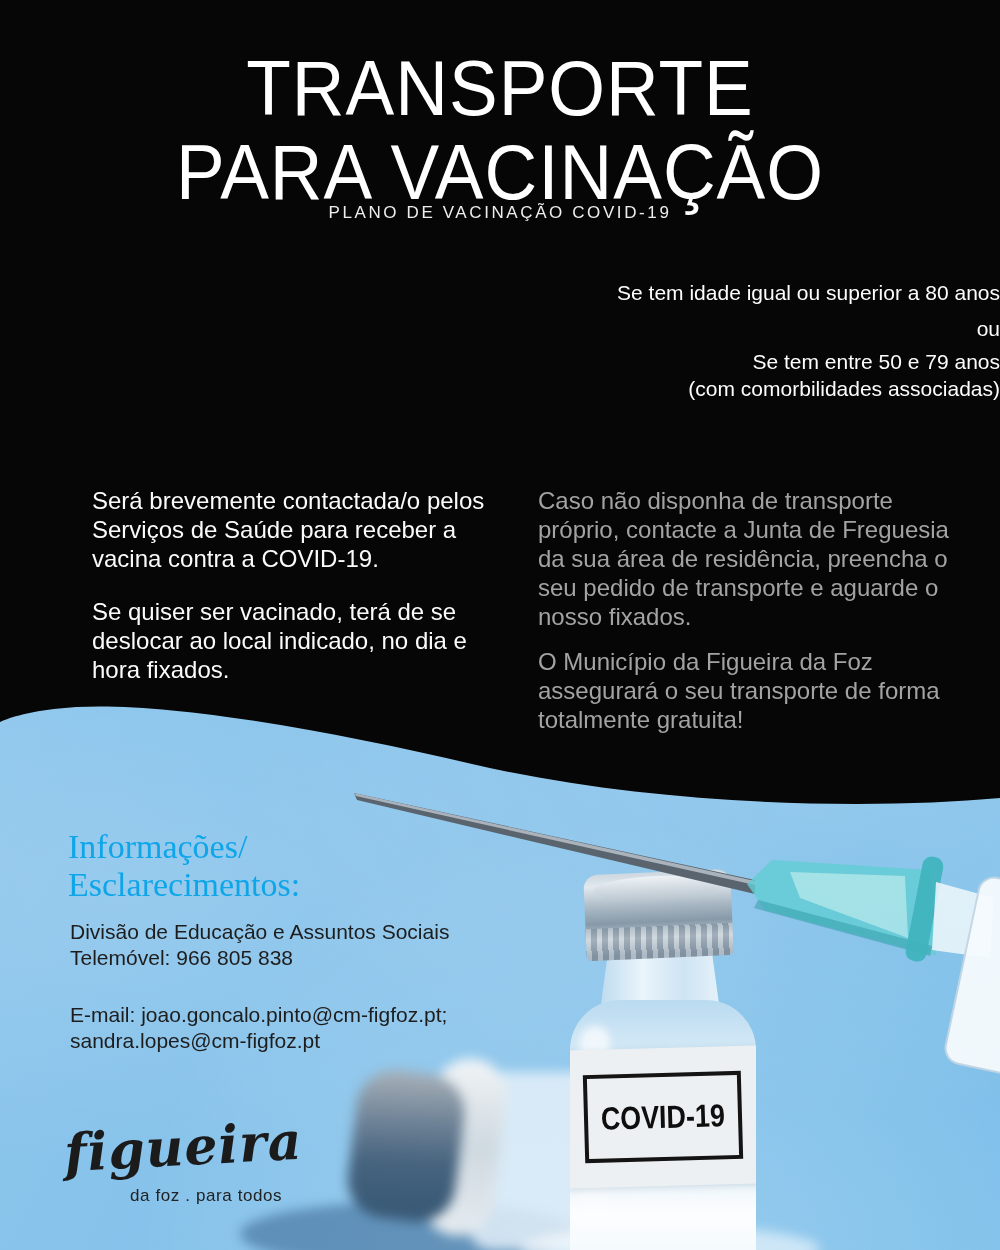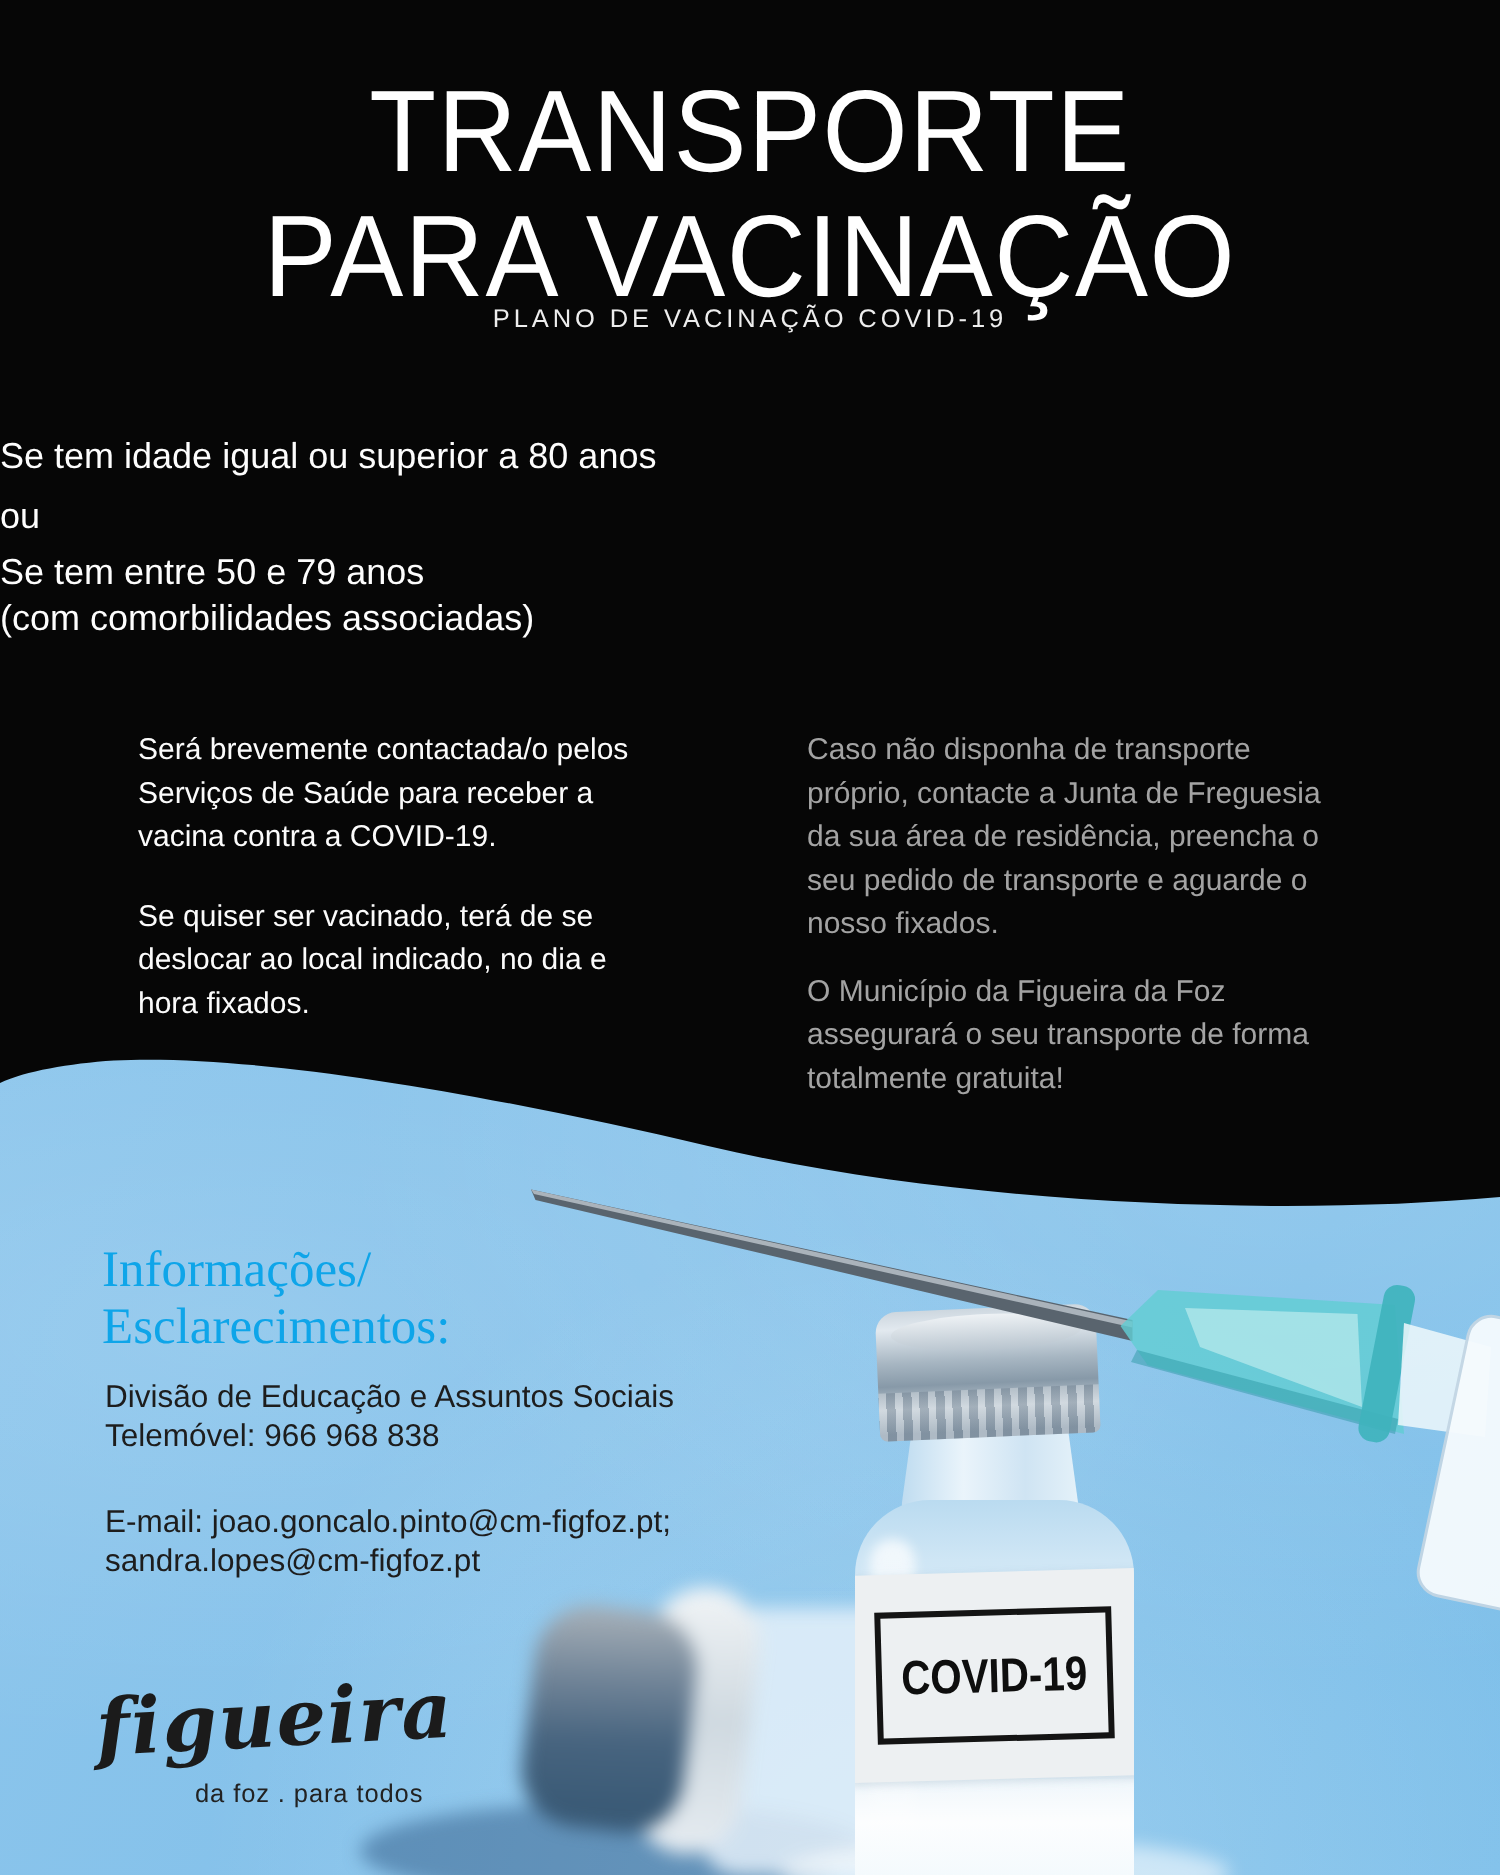--- a/index.html
+++ b/index.html
@@ -15,27 +15,27 @@
     top:46px; left:0; width:100%; text-align:center; color:#ffffff;
     font-size:73px; font-weight:300; line-height:79px; letter-spacing:1px;
     transform:scaleY(1.06); transform-origin:center top;
   }
   .subtitle {
     top:203px; left:0; width:100%; text-align:center; color:#ededed;
     font-size:17px; letter-spacing:2.6px; font-weight:400;
   }
 
   
-  .elig { top:291px; left:0; width:100%; text-align:left; color:#fdfdfd; font-size:24px; }
+  .elig { top:281px; left:0; width:100%; text-align:right; color:#fdfdfd; font-size:21px; }
   .elig .l1 { margin-bottom:12px; }
   .elig .l2 { margin-bottom:9px; }
   .elig .l3 { margin-bottom:3px; }
 
   
-  .col { font-size:20px; line-height:29px; }
+  .col { font-size:24px; line-height:29px; }
   .col div { white-space:nowrap; }
   .col-left  { top:486px; left:92px;  color:#fbfbfb; }
   .col-right { top:486px; left:538px; color:#a3a3a3; }
   .col .para2-l { margin-top:24px; }
   .col .para2-r { margin-top:16px; }
 
   
   .photo-bg {
     top:690px; left:0; width:1000px; height:560px;
     background:
@@ -175,21 +175,21 @@
     <div>assegurará o seu transporte de forma</div>
     <div>totalmente gratuita!</div>
   </div>
 
   <div class="abs info-heading">
     <div>Informações/</div>
     <div>Esclarecimentos:</div>
   </div>
   <div class="abs contact">
     <div>Divisão de Educação e Assuntos Sociais</div>
-    <div>Telemóvel: 966 968 838</div>
+    <div>Telemóvel: 966 805 838</div>
     <div class="email-block">E-mail: joao.goncalo.pinto@cm-figfoz.pt;</div>
     <div>sandra.lopes@cm-figfoz.pt</div>
   </div>
 
   <div class="abs logo-word">figueira</div>
   <div class="abs logo-tagline">da foz . para todos</div>
 
 </div>
 
 </body></html>

